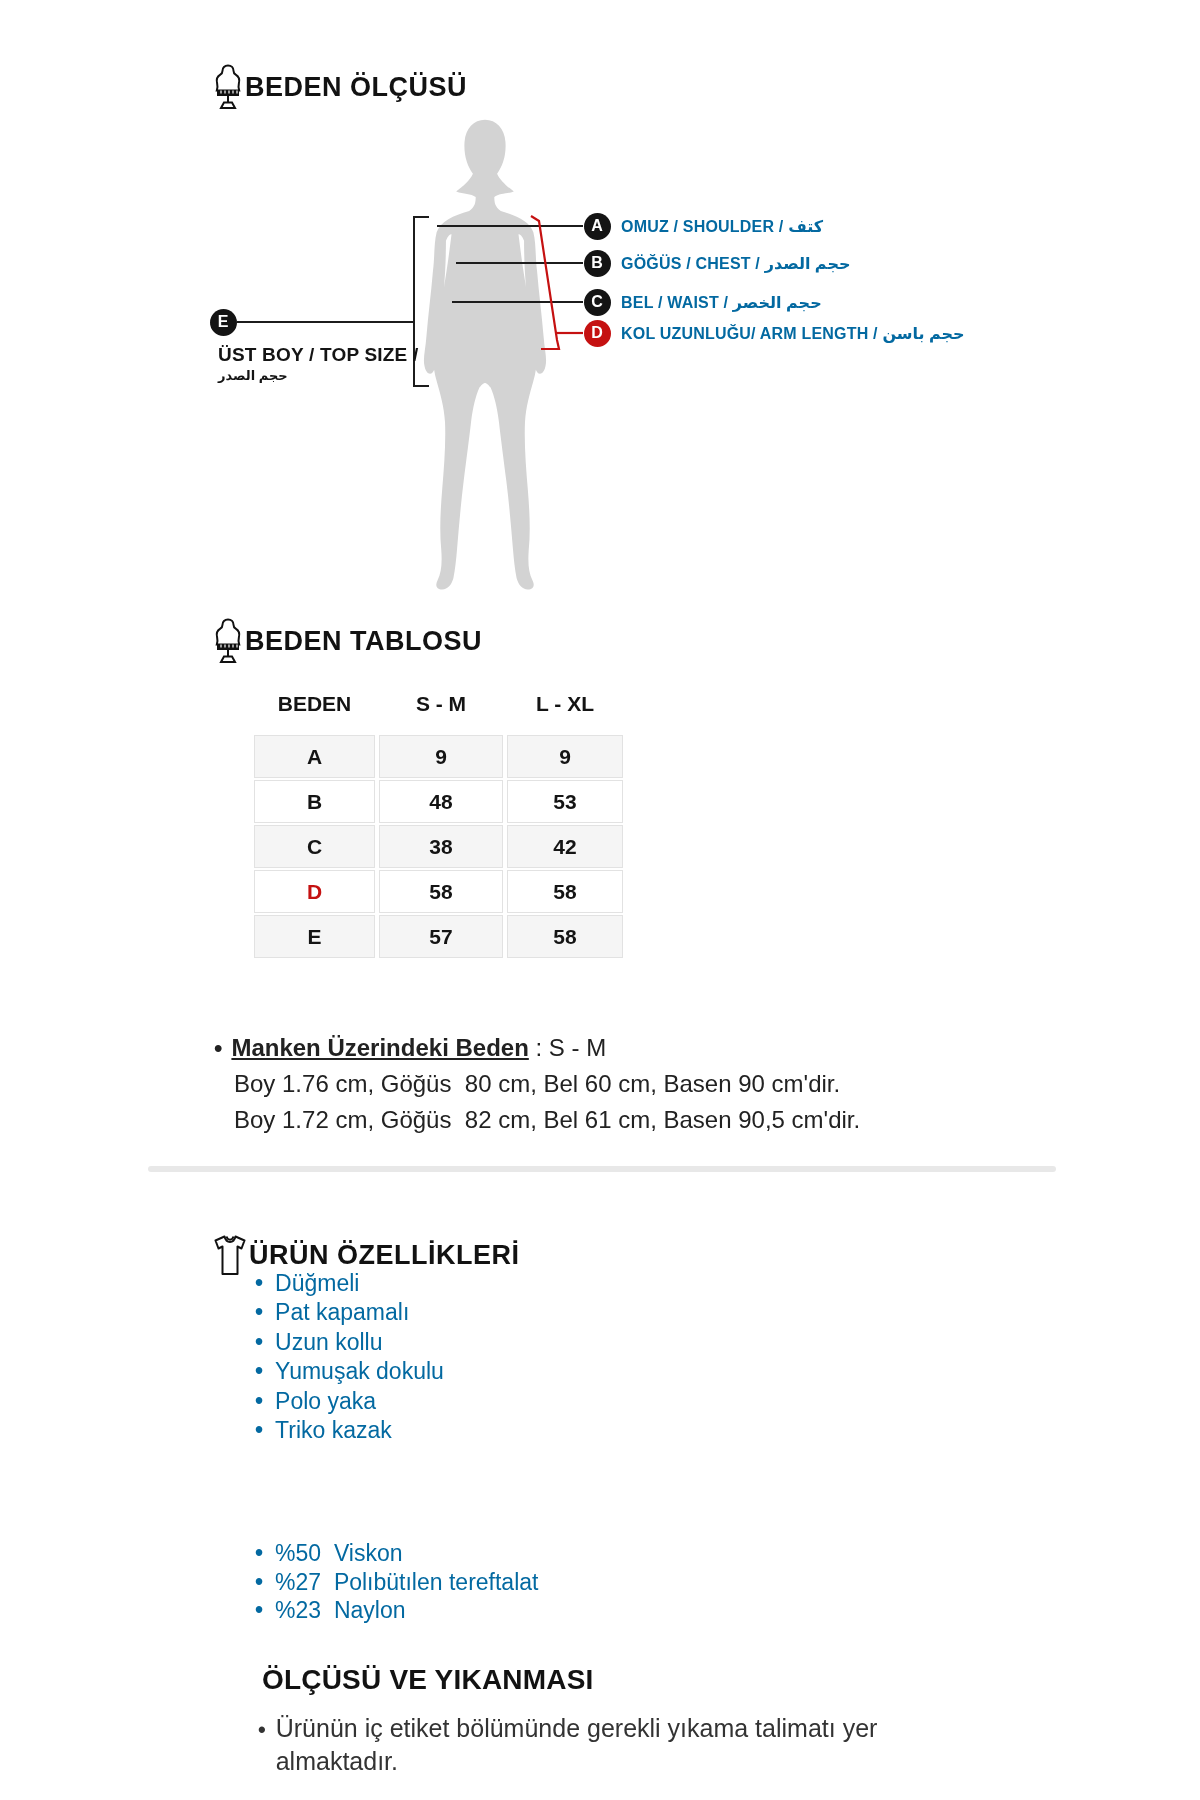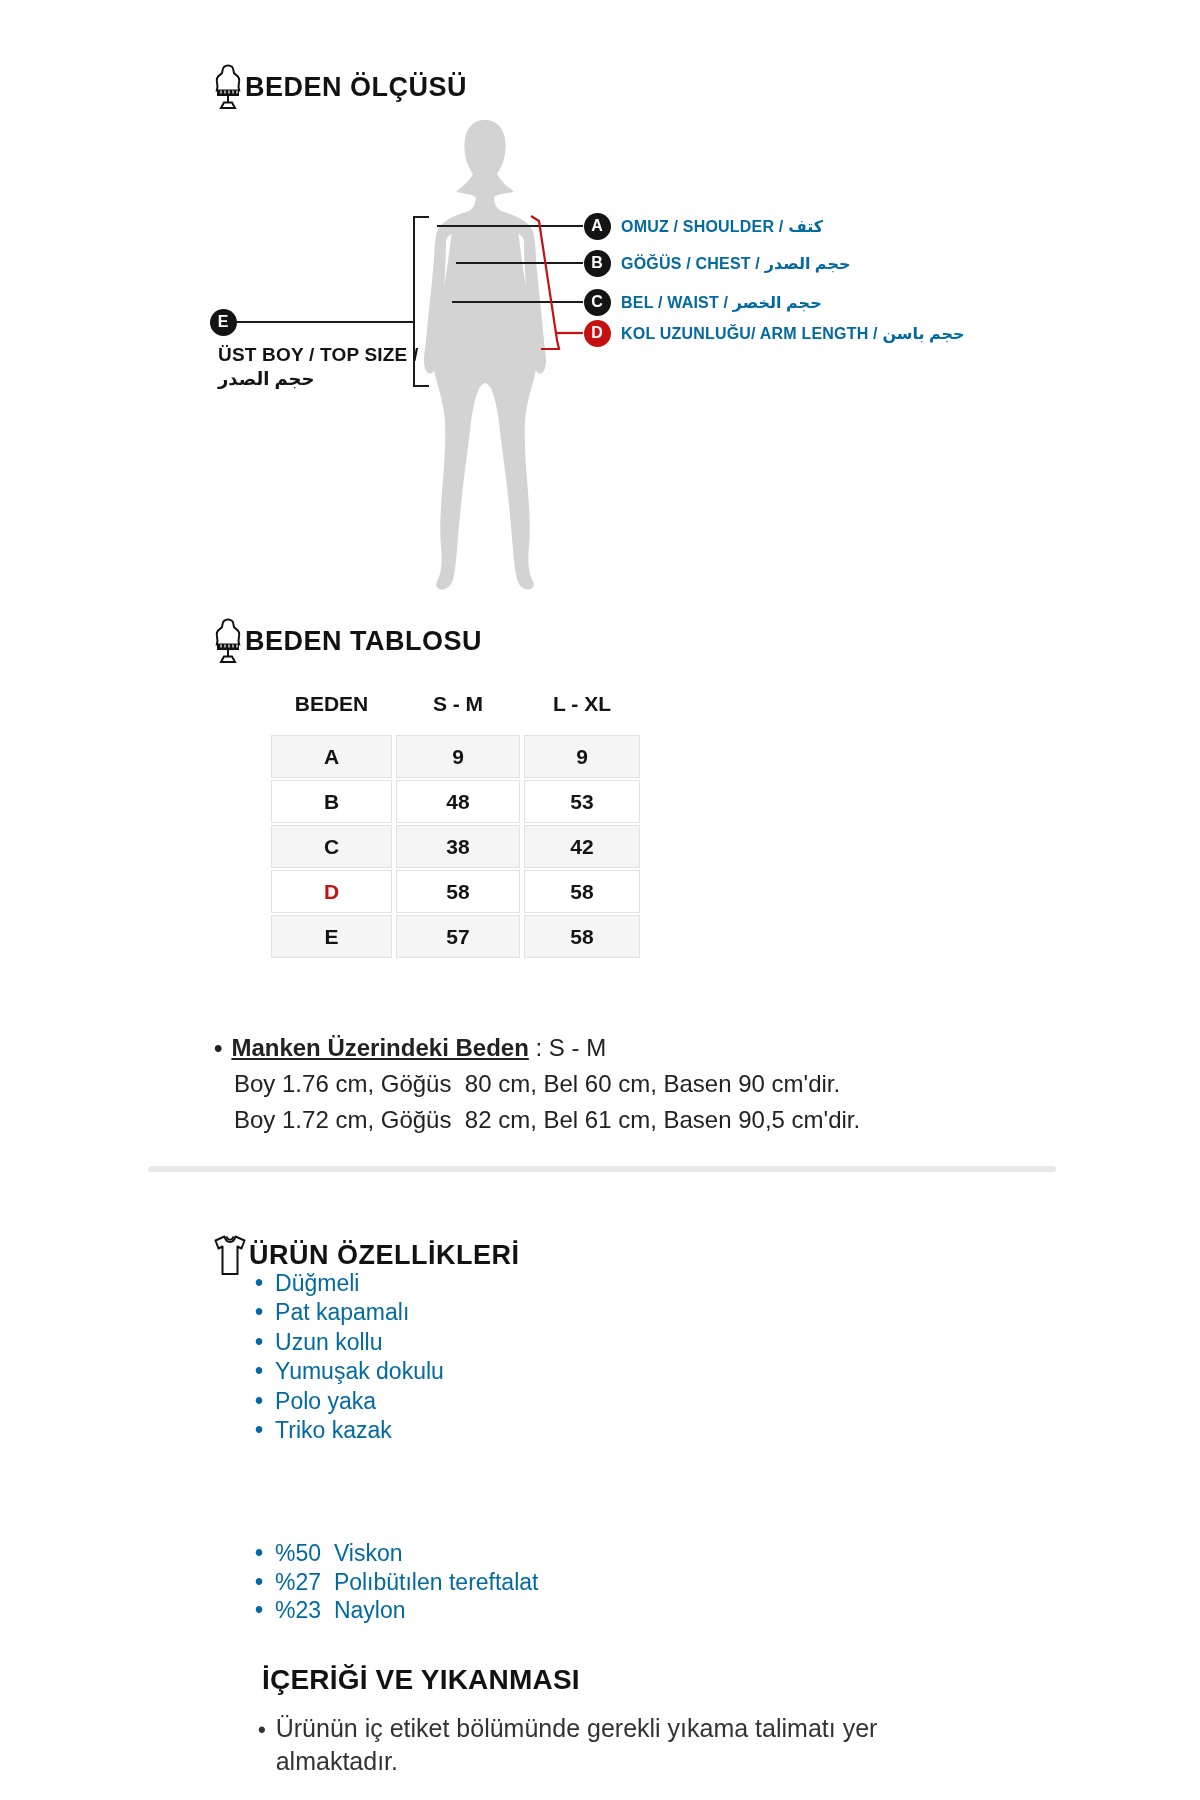--- a/index.html
+++ b/index.html
@@ -13,24 +13,24 @@
 
   
   .silhouette{position:absolute;left:392px;top:114px;}
   .dlines{position:absolute;left:0;top:0;pointer-events:none;}
   .circle{position:absolute;width:27px;height:27px;border-radius:50%;background:#141414;color:#fff;
           font-weight:bold;font-size:16px;display:flex;align-items:center;justify-content:center;}
   .circle.red{background:#c51111;}
   .dlabel{position:absolute;left:621px;height:26px;display:flex;align-items:center;
           font-size:16px;font-weight:bold;letter-spacing:.2px;white-space:nowrap;color:#0369a1;}
   .elabel1{position:absolute;left:218px;top:344px;font-size:19px;font-weight:bold;letter-spacing:.2px;color:#141414;white-space:nowrap;}
-  .elabel2{position:absolute;left:218px;top:368px;font-size:18px;font-weight:bold;color:#141414;}
+  .elabel2{position:absolute;left:218px;top:368px;font-size:13px;font-weight:bold;color:#141414;}
 
   
-  .size-table{position:absolute;left:243px;top:690px;padding-left:28px;}
+  .size-table{position:absolute;left:226px;top:690px;padding-left:28px;}
   .st-row{display:grid;grid-template-columns:121px 124px 116px;column-gap:4px;text-align:center;}
   .st-head span{font-size:21px;font-weight:bold;line-height:28px;color:#141414;}
   .st-cells{display:grid;grid-template-columns:121px 124px 116px;gap:2px 4px;margin-top:17px;}
   .cell{height:43px;display:flex;align-items:center;justify-content:center;font-size:21px;font-weight:600;
         background:#fff;border:1px solid #e2e2e2;color:#141414;box-sizing:border-box;}
   .cell.alt{background:#f5f5f5;}
   .cell.redtxt{color:#c51111;}
 
   
   .model-info{position:absolute;left:214px;top:1030px;font-size:24px;line-height:36px;color:#222;}
@@ -175,18 +175,18 @@
     <div class="bitem">Polo yaka</div>
     <div class="bitem">Triko kazak</div>
   </div>
 
   <div class="blist list-kumas" style="left:255px;top:1539px">
     <div class="bitem">%50  Viskon</div>
     <div class="bitem">%27  Polıbütılen tereftalat</div>
     <div class="bitem">%23  Naylon</div>
   </div>
 
-  <div class="care-title">İÇERİĞİ VE YIKANMASI</div>
+  <div class="care-title">ÖLÇÜSÜ VE YIKANMASI</div>
   <div class="blist list-care" style="left:258px;top:1712px">
     <div class="bitem">Ürünün iç etiket bölümünde gerekli yıkama talimatı yer almaktadır.</div>
   </div>
 
 </div>
 
 </body></html>

